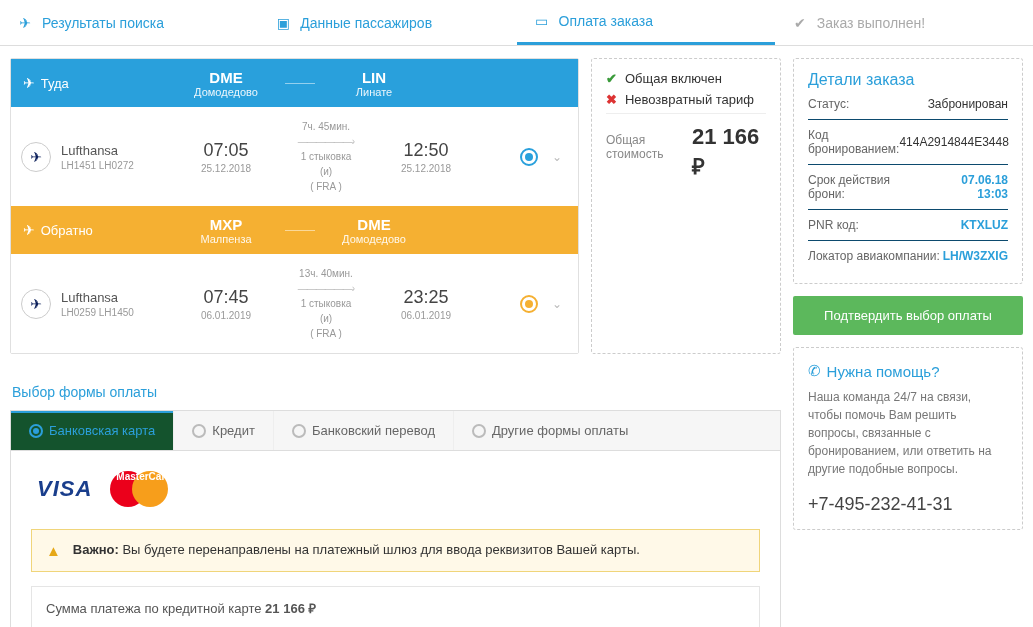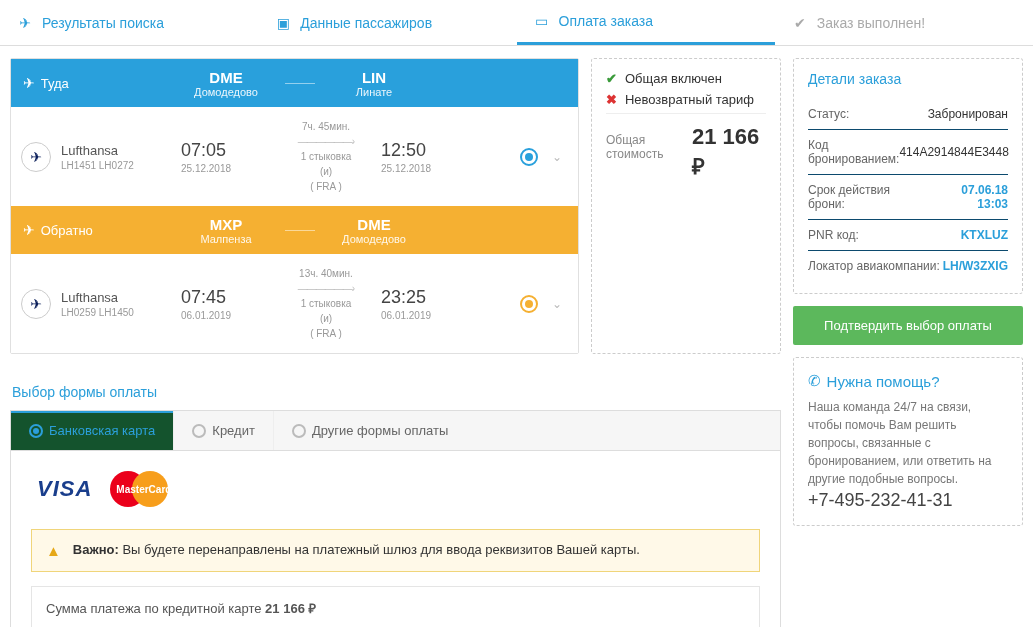--- a/index.html
+++ b/index.html
@@ -20,21 +20,21 @@
 .leg-dir .arrow{font-size:14px}
 .leg-ap{text-align:center;min-width:110px}
 .leg-ap .code{font-size:15px;font-weight:bold}
 .leg-ap .name{font-size:11px;opacity:.9}
 .leg-head .line{flex:0 0 30px;height:1px;background:rgba(255,255,255,.5);margin:0 4px}
 .leg-body{display:flex;align-items:center;padding:12px 10px;background:#fff}
 .airline{display:flex;align-items:center;gap:10px;min-width:160px}
 .airline-logo{width:30px;height:30px;border:1px solid #ccc;border-radius:50%;display:flex;align-items:center;justify-content:center;color:#0a1e5a;font-size:14px}
 .airline-name{font-size:13px;color:#555}
 .airline-codes{font-size:10px;color:#999;margin-top:2px}
-.timeblk{min-width:90px}
+.timeblk{text-align:center;min-width:90px}
 .timeblk .t{font-size:18px;color:#444}
 .timeblk .d{font-size:10px;color:#999;margin-top:2px}
 .dur{text-align:center;min-width:110px;font-size:10px;color:#999;line-height:1.5}
 .dur .arrowline{color:#bbb;letter-spacing:-1px}
 .radio-spot{margin-left:auto;display:flex;align-items:center;gap:14px;padding-right:6px}
 .radio-ring{width:18px;height:18px;border-radius:50%;display:flex;align-items:center;justify-content:center}
 .radio-ring.blue{border:2px solid #29a0dc}
 .radio-ring.blue .dot{width:8px;height:8px;background:#29a0dc;border-radius:50%}
 .radio-ring.orange{border:2px solid #f5b032}
 .radio-ring.orange .dot{width:8px;height:8px;background:#f5b032;border-radius:50%}
@@ -56,35 +56,35 @@
 .tab.active{background:#14532d;color:#2b9fda;box-shadow:inset 0 2px 0 #2b9fda}
 .tab .rb{width:14px;height:14px;border:2px solid #bbb;border-radius:50%;display:inline-flex;align-items:center;justify-content:center}
 .tab.active .rb{border-color:#2b9fda}
 .tab.active .rb::after{content:"";width:6px;height:6px;background:#2b9fda;border-radius:50%}
 .tab-body{border:1px solid #ddd;padding:20px}
 .cards{display:flex;align-items:center;gap:18px;margin-bottom:22px;padding-left:6px}
 .visa{font-size:22px;font-weight:bold;font-style:italic;color:#1a3e8c;letter-spacing:1px}
 .mc{position:relative;width:60px;height:36px}
 .mc .c1{position:absolute;left:0;top:0;width:36px;height:36px;background:#eb001b;border-radius:50%}
 .mc .c2{position:absolute;left:22px;top:0;width:36px;height:36px;background:#f79e1b;border-radius:50%}
-.mc .txt{position:absolute;left:6px;top:13px;font-size:10px;color:#fff;font-weight:bold;z-index:2}
+.mc .txt{position:absolute;left:6px;top:0;font-size:10px;color:#fff;font-weight:bold;z-index:2}
 .alert{background:#fff9e8;border:1px solid #f0d57a;padding:12px 14px;display:flex;gap:12px;align-items:flex-start;margin-bottom:14px;font-size:13px}
 .alert .ico{color:#e6a817;font-size:15px}
 .payrow{border:1px solid #e5e5e5;padding:12px 14px;font-size:13px;color:#555}
 .details{border:1px dashed #ccc;border-radius:3px;padding:12px 14px;margin-bottom:12px}
-.details h4{color:#2b9fda;font-size:14px;font-weight:normal;margin-bottom:12px}
+.details h4{color:#2b9fda;font-size:16px;font-weight:normal;}
 .drow{display:flex;justify-content:space-between;align-items:center;padding:8px 0;border-bottom:1px solid #0c4a6e;font-size:12px}
 .drow:last-child{border-bottom:none}
 .drow .k{color:#666}
 .drow .v{color:#333;text-align:right}
 .drow .v.link{color:#2b9fda;font-weight:bold}
 .confirm-btn{width:100%;background:#5cb85c;color:#fff;border:none;padding:12px 8px;font-size:13px;border-radius:2px;cursor:pointer;margin-bottom:12px}
 .help{border:1px dashed #ccc;border-radius:3px;padding:14px}
 .help h4{color:#2b9fda;font-size:15px;font-weight:normal;margin-bottom:8px;display:flex;align-items:center;gap:6px}
-.help p{font-size:12px;color:#777;line-height:1.5;margin-bottom:2px}
+.help p{font-size:12px;color:#777;line-height:1.5;margin-bottom:16px}
 .help .phone{font-size:18px;color:#444}
 </style>
 </head>
 <body>
 
 <div class="steps">
   <div class="step">
     <span class="step-icon">✈</span>
     <span>Результаты поиска</span>
   </div>
@@ -218,20 +218,24 @@
 
     <div class="pay-title">Выбор формы оплаты</div>
     <div class="tabs">
       <div class="tab active">
           <span class="rb"></span>
           <span>Банковская карта</span>
         </div>
       <div class="tab">
           <span class="rb"></span>
           <span>Кредит</span>
+        </div>
+      <div class="tab">
+          <span class="rb"></span>
+          <span>Банковский перевод</span>
         </div>
       <div class="tab">
           <span class="rb"></span>
           <span>Другие формы оплаты</span>
         </div>
     </div>
     <div class="tab-body">
       <div class="cards">
         <span class="visa">VISA</span>
         <span class="mc">

